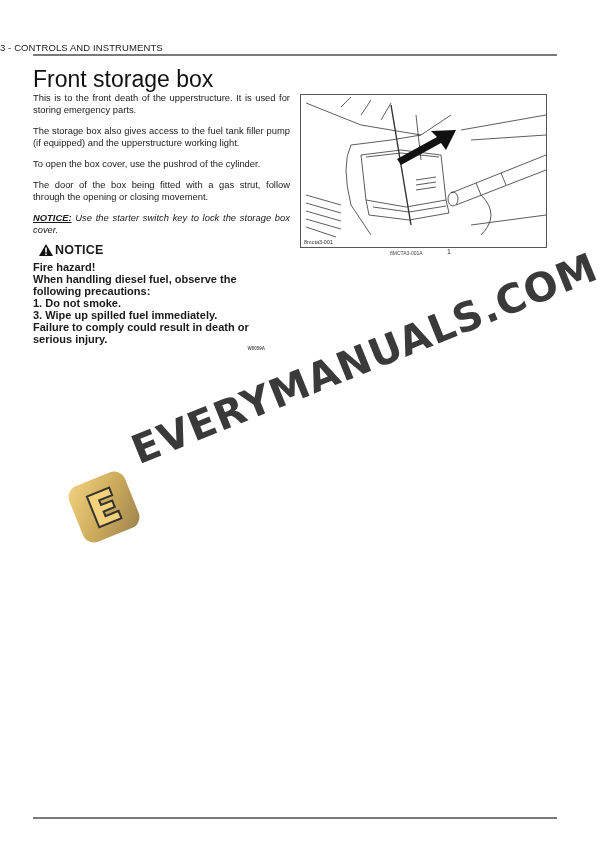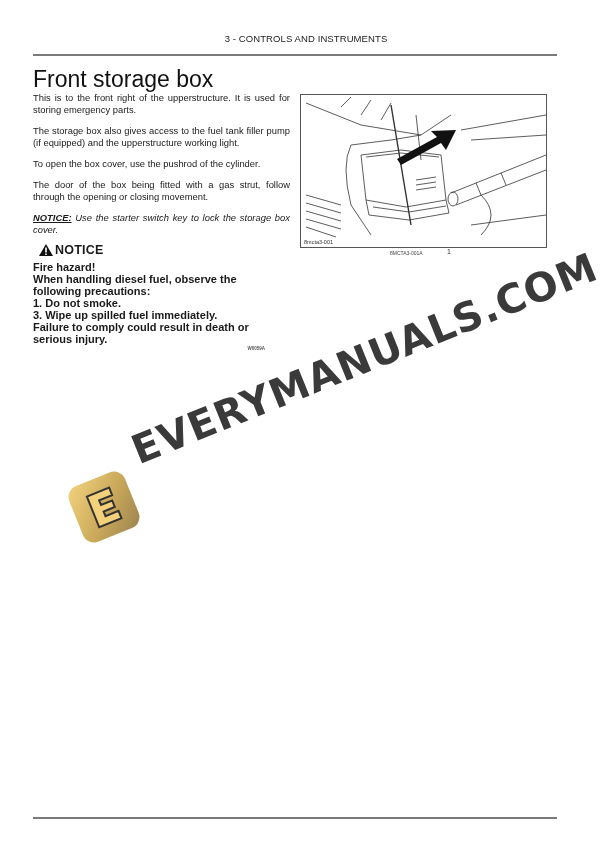--- a/index.html
+++ b/index.html
@@ -1,18 +1,18 @@
 <!DOCTYPE html>
 <html><head>
 <meta charset="utf-8">
 <style>
   html, body { margin: 0; padding: 0; background: #ffffff; }
   body { width: 612px; height: 864px; position: relative; overflow: hidden; font-family: "Liberation Sans", sans-serif; color: #1a1a1a; }
 
-  .header-title { position: absolute; top: 33px; left: 0; width: 612px; text-align: center; font-size: 9.5px; letter-spacing: 0.1px; color: #222; }
+  .header-title { position: absolute; top: 42px; left: 0; width: 612px; font-size: 9.5px; letter-spacing: 0.1px; color: #222; }
   .header-rule { position: absolute; top: 54px; left: 33px; width: 524px; height: 2px; background: #7a7a7a; }
 
   .section-title { position: absolute; top: 66px; left: 33px; font-size: 23px; color: #111; }
 
   .left-col { position: absolute; top: 92px; left: 33px; width: 257px; font-size: 9.4px; line-height: 12px; }
   .para { margin: 0 0 9px 0; text-align: justify; }
   .notice { margin: 0 0 8px 0; text-align: justify; font-style: italic; }
   .notice b { font-style: italic; font-weight: bold; text-decoration: underline; }
 
   .warning-head { display: flex; align-items: center; margin: 2px 0 5px 6px; font-weight: bold; font-size: 12.5px; letter-spacing: 0.2px; }
@@ -37,21 +37,21 @@
 <body>
 
 <div>
   <div class="header-title">3 - CONTROLS AND INSTRUMENTS</div>
   <div class="header-rule"></div>
 </div>
 
 <div class="section-title">Front storage box</div>
 
 <div class="left-col">
-  <p class="para">This is to the front right of the upperstructure.  It is used for storing emergency parts.</p>
+  <p class="para">This is to the front death of the upperstructure.  It is used for storing emergency parts.</p>
   <p class="para">The storage box also gives access to the fuel tank filler pump (if equipped) and the upperstructure working light.</p>
   <p class="para">To open the box cover, use the pushrod of the cylinder.</p>
   <p class="para">The door of the box being fitted with a gas strut, follow through the opening or closing movement.</p>
   <p class="notice"><b>NOTICE:</b><span> Use the starter switch key to lock the storage box cover.</span></p>
 
   <div class="warning-head">
     <svg width="14" height="12" viewBox="0 0 14 12">
       <polygon points="7,0 14,12 0,12" fill="#111"></polygon>
       <rect x="6.2" y="3.5" width="1.6" height="5" fill="#fff"></rect>
       <rect x="6.2" y="9.5" width="1.6" height="1.5" fill="#fff"></rect>

